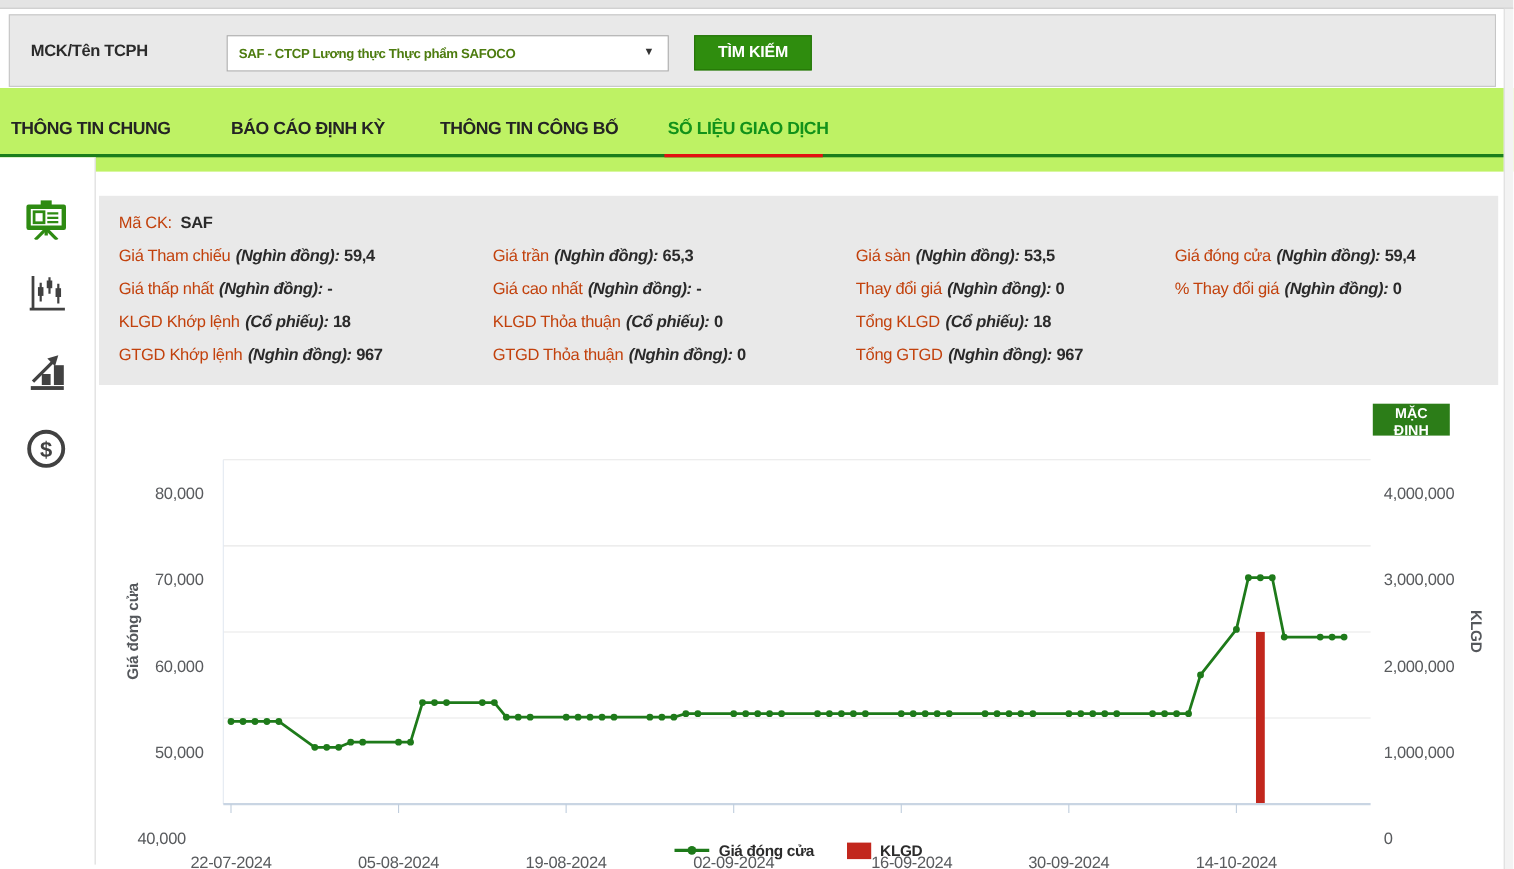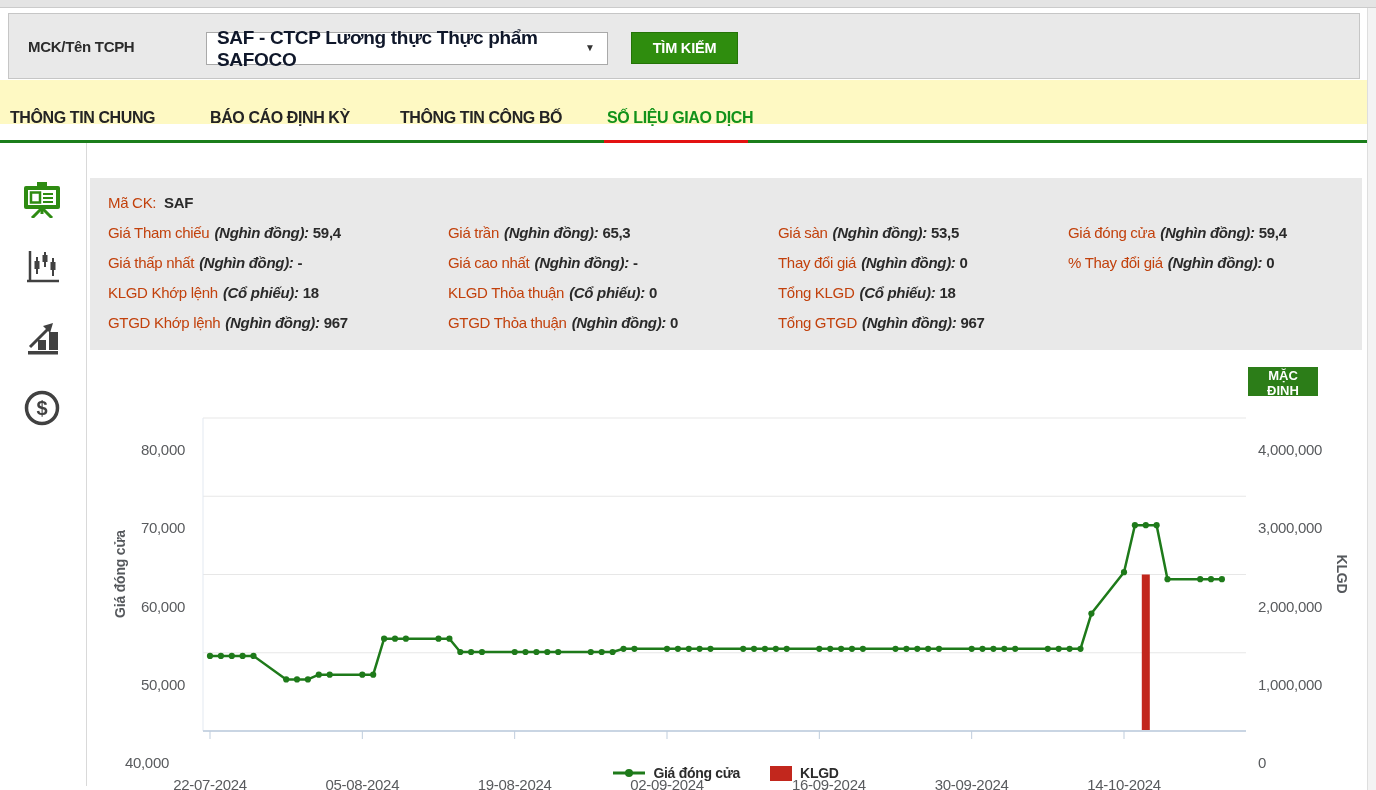--- a/index.html
+++ b/index.html
@@ -8,27 +8,27 @@
   .top-strip{position:absolute;left:0;top:0;width:1376px;height:7px;background:#e4e4e4;
         border-bottom:1px solid #cbcbcb;}
   
   .search-panel{position:absolute;left:8px;top:13px;width:1352px;height:66px;background:#e9e9e9;
         border:1px solid #c6c6c6;box-sizing:border-box;}
   .search-label{position:absolute;left:19px;top:0;height:64px;display:flex;align-items:center;
         font-size:15px;font-weight:bold;letter-spacing:-0.3px;color:#2b2b2b;}
   .select{position:absolute;left:197px;top:18px;width:402px;height:33px;background:#fff;
         border:1px solid #a9a9a9;box-sizing:border-box;display:flex;align-items:center;
         padding-left:10px;cursor:pointer;}
-  .select .sel-text{font-size:19px;font-weight:bold;letter-spacing:-0.3px;color:#0f172a;}
+  .select .sel-text{font-size:12px;font-weight:bold;letter-spacing:-0.3px;color:#4d7c0f;}
   .select .caret{position:absolute;right:12px;top:9px;font-size:10px;color:#333;}
   .btn-search{position:absolute;left:622px;top:18px;width:107px;height:32px;background:#2f8d0e;
         border:1px solid #247307;color:#ffffff;font-family:inherit;font-size:14.5px;font-weight:bold;
         letter-spacing:-0.2px;cursor:pointer;}
   
-  .tabs{position:absolute;left:0;top:80px;width:1376px;height:44px;background:#fef9c3;}
+  .tabs{position:absolute;left:0;top:80px;width:1376px;height:76px;background:#bef264;}
   .tab{position:absolute;top:29px;font-size:16px;font-weight:bold;letter-spacing:-0.4px;
         color:#242424;white-space:nowrap;cursor:pointer;}
   .tab.active{color:#12921a;}
   .tab-underline{position:absolute;left:0;top:140px;width:1368px;height:3px;background:#1b7e1b;}
   .tab-underline-red{position:absolute;left:604px;top:0;width:144px;height:3px;background:#e31111;}
   
   .sidebar{position:absolute;left:0;top:143px;width:87px;height:643px;background:#fff;
         border-right:1px solid #d9d9d9;box-sizing:border-box;}
   .side-ic{position:absolute;left:22px;cursor:pointer;}
   

